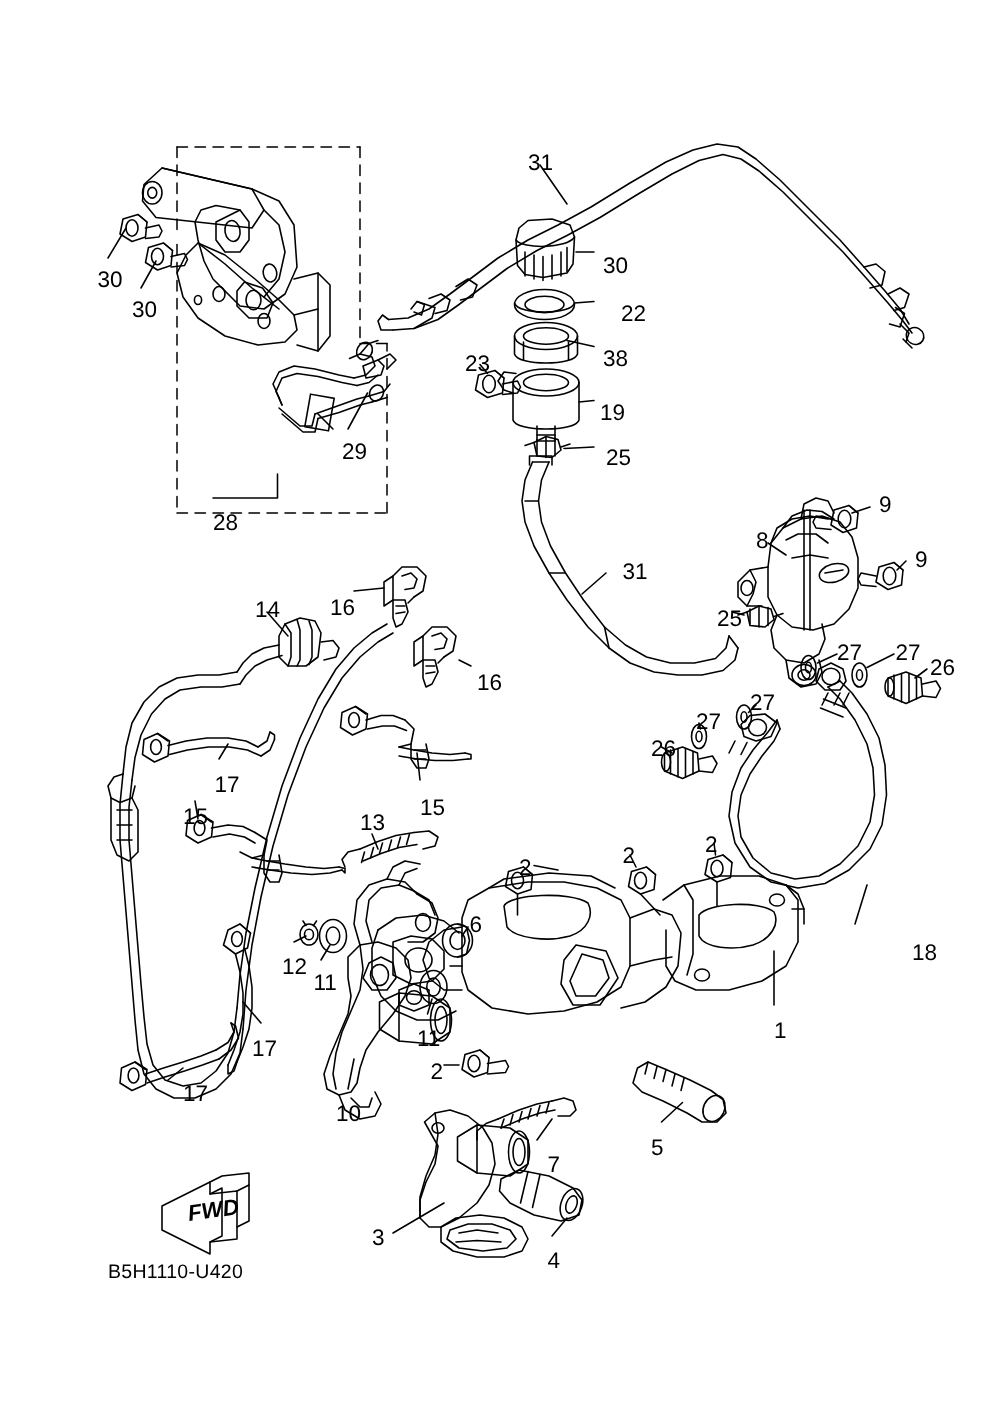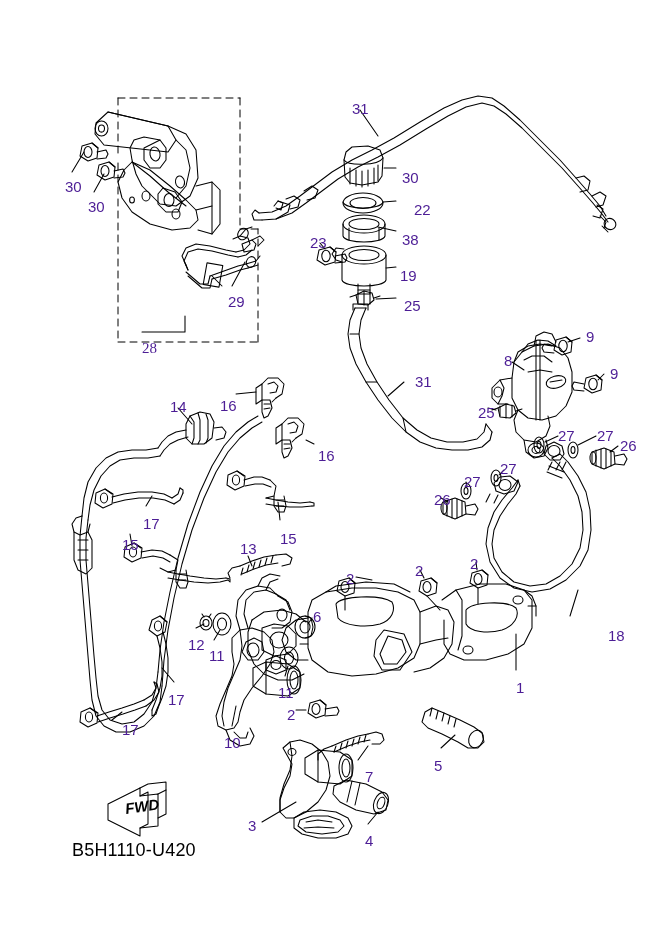--- a/index.html
+++ b/index.html
@@ -19,29 +19,29 @@
     position: absolute;
     left: 0;
     top: 0;
     width: 661px;
     height: 935px;
   }
   .lbl {
     position: absolute;
     font-family: "Liberation Sans", sans-serif;
     font-size: 15px;
-    color: #4c1d95;
+    color: #000000;
     white-space: nowrap;
     line-height: 1;
   }
   #diagram-code {
     position: absolute;
     left: 72px;
     top: 840px;
-    font-size: 18px;
+    font-size: 13px;
     letter-spacing: 0.2px;
     color: #000;
     white-space: nowrap;
     font-family: "Liberation Sans", sans-serif;
   }
   .fwd-text {
     font-family: "Liberation Sans", sans-serif;
     font-size: 15px;
     font-weight: bold;
     font-style: italic;
@@ -625,21 +625,21 @@
       <div class="lbl" style="left: 310px; top: 235px;">23</div>
       <div class="lbl" style="left: 415px; top: 374px;">31</div>
       <div class="lbl" style="left: 404px; top: 298px;">25</div>
       <div class="lbl" style="left: 478px; top: 405px;">25</div>
       <div class="lbl" style="left: 620px; top: 438px;">26</div>
       <div class="lbl" style="left: 434px; top: 492px;">26</div>
       <div class="lbl" style="left: 558px; top: 428px;">27</div>
       <div class="lbl" style="left: 597px; top: 428px;">27</div>
       <div class="lbl" style="left: 500px; top: 461px;">27</div>
       <div class="lbl" style="left: 464px; top: 474px;">27</div>
-      <div class="lbl" style="left: 142px; top: 341px; font-family: Liberation Serif, serif;">28</div>
+      <div class="lbl" style="left: 142px; top: 341px;">28</div>
       <div class="lbl" style="left: 228px; top: 294px; text-align: right;">29</div>
       <div class="lbl" style="left: 65px; top: 179px;">30</div>
       <div class="lbl" style="left: 88px; top: 199px;">30</div>
       <div class="lbl" style="left: 352px; top: 101px;">31</div>
     </div>
 
   <div id="diagram-code">B5H1110-U420</div>
 </div>
 
 </body></html>

